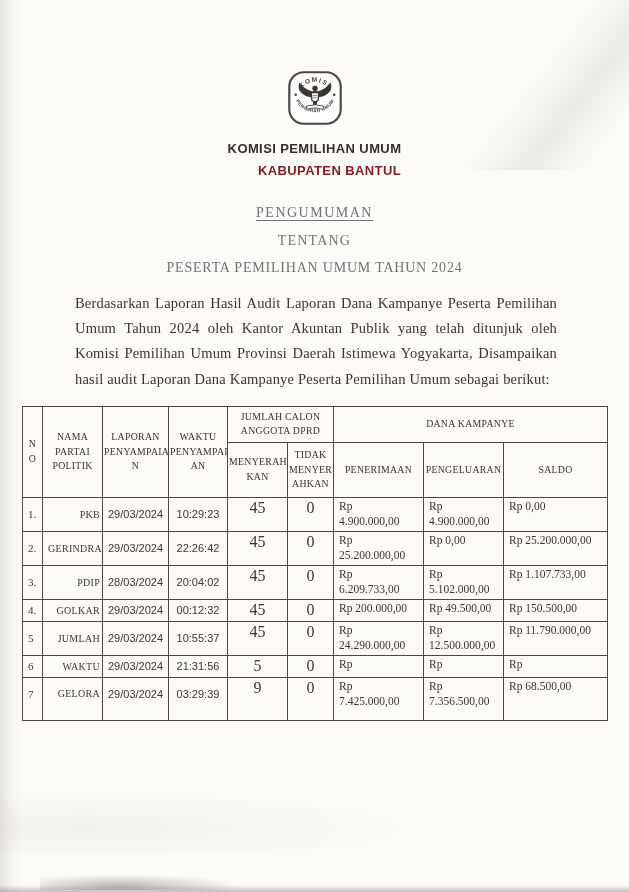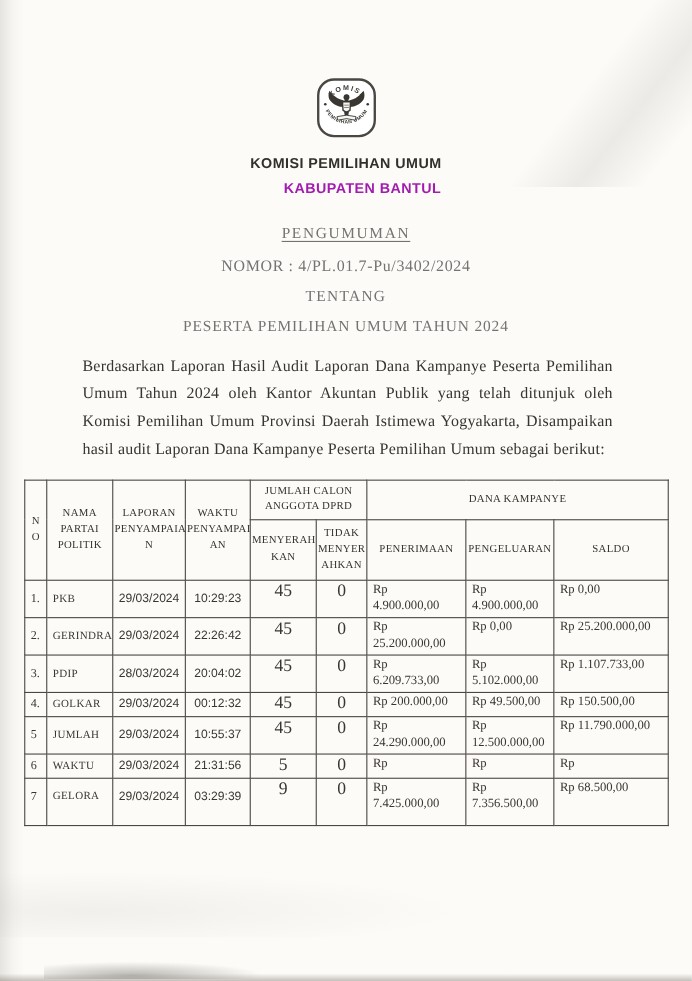--- a/index.html
+++ b/index.html
@@ -33,21 +33,21 @@
   .wrinkle{
     left:0;bottom:40px;width:420px;height:60px;
     background:radial-gradient(ellipse at 20% 60%,rgba(160,155,147,0.12),rgba(0,0,0,0) 70%);
   }
   
   .letterhead{padding-top:68px;text-align:center;}
   .logo{display:block;margin:0 auto;}
   .org-line1{margin-top:13px;font-family:"Liberation Sans","DejaVu Sans",sans-serif;
     font-weight:bold;font-size:13px;letter-spacing:.4px;color:#33302b;}
   .org-line2{margin-top:7px;font-family:"Liberation Sans","DejaVu Sans",sans-serif;
-    font-weight:bold;font-size:13px;letter-spacing:.4px;color:#a21caf;margin-left:30px;}
+    font-weight:bold;font-size:13px;letter-spacing:.4px;color:#7f1d1d;margin-left:30px;}
   
   .title-block{text-align:center;color:#737373;}
   .doc-heading{margin-top:27px;font-size:14px;letter-spacing:1.5px;
     text-decoration:underline;text-underline-offset:3px;}
   .doc-number{margin-top:13px;font-size:14.5px;letter-spacing:.6px;}
   .doc-about{margin-top:12px;font-size:14px;letter-spacing:1.2px;}
   .doc-subject1{margin-top:16px;font-size:14px;letter-spacing:.8px;}
   .doc-subject2{margin-top:11px;font-size:14px;letter-spacing:.8px;}
   
   .intro{
@@ -63,21 +63,21 @@
   .audit th,.audit td{border:1px solid #4b4742;}
   .audit th{
     font-weight:normal;font-size:9.8px;line-height:14.5px;letter-spacing:.3px;
     text-align:center;vertical-align:middle;white-space:pre-line;
     padding:3px 1px;color:#37332d;
   }
   .audit thead tr.tier1 th.group{height:26px;}
   .audit thead tr.tier2 th{height:48px;}
   .audit td{color:#3a362f;}
   .c-no{font-size:11px;padding:1px 2px 1px 5px;vertical-align:middle;text-align:left;}
-  .c-party{font-size:10px;letter-spacing:.3px;padding:1px 2px 1px 5px;vertical-align:middle;text-align:left;}
+  .c-party{font-size:10px;letter-spacing:.3px;padding:1px 2px 1px 5px;vertical-align:middle;text-align:right;}
   .c-date,.c-time{
     font-family:Liberation Sans, sans-serif;
     font-size:11px;color:#615e59;text-align:center;vertical-align:middle;padding:1px 2px;
   }
   .c-num{font-size:16px;text-align:center;vertical-align:top;padding:1px 2px 2px;}
   .c-money{
     font-size:11.5px;line-height:15px;white-space:pre-line;
     vertical-align:top;text-align:left;padding:1px 3px 2px 5px;
   }
   .audit tbody tr:last-child td{padding-bottom:11px;}
@@ -121,21 +121,20 @@
         <path d="M50 66 L58 66 L56 78 L52 78 Z"></path>
         <path d="M38 74 Q54 69 70 74 L69 80 Q54 75 39 80 Z" fill="#f6f5f1" stroke="#3a3733" stroke-width="1.5"></path>
       </g>
     </svg>
     <div class="org-line1">KOMISI PEMILIHAN UMUM</div>
     <div class="org-line2">KABUPATEN BANTUL</div>
   </div>
 
   <div class="title-block">
     <div class="doc-heading">PENGUMUMAN</div>
-    <div class="doc-number">NOMOR : 4/PL.01.7-Pu/3402/2024</div>
     <div class="doc-about">TENTANG</div>
     <div class="doc-subject2">PESERTA PEMILIHAN UMUM TAHUN 2024</div>
   </div>
 
   <p class="intro">Berdasarkan Laporan Hasil Audit Laporan Dana Kampanye Peserta Pemilihan Umum Tahun 2024 oleh Kantor Akuntan Publik yang telah ditunjuk oleh Komisi Pemilihan Umum Provinsi Daerah Istimewa Yogyakarta, Disampaikan hasil audit Laporan Dana Kampanye Peserta Pemilihan Umum sebagai berikut:</p>
 
   <table class="audit">
     <colgroup>
       <col style="width:20px">
         <col style="width:60px">

